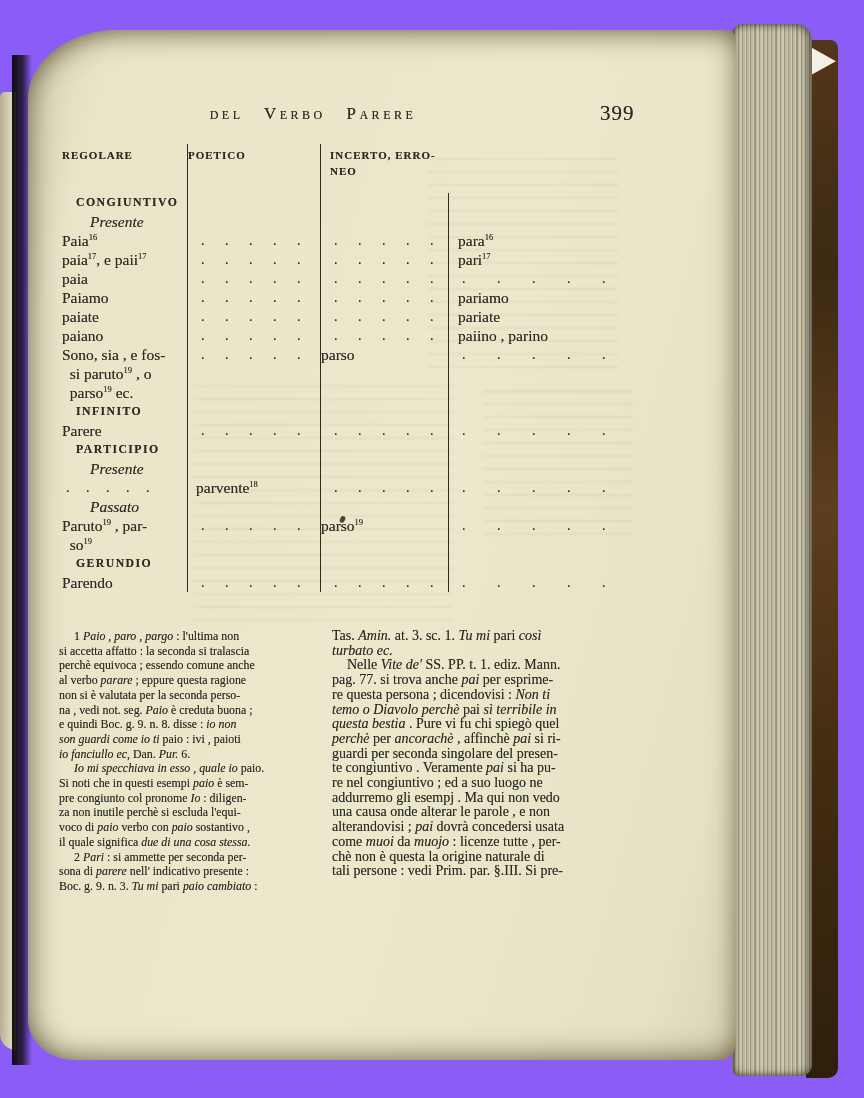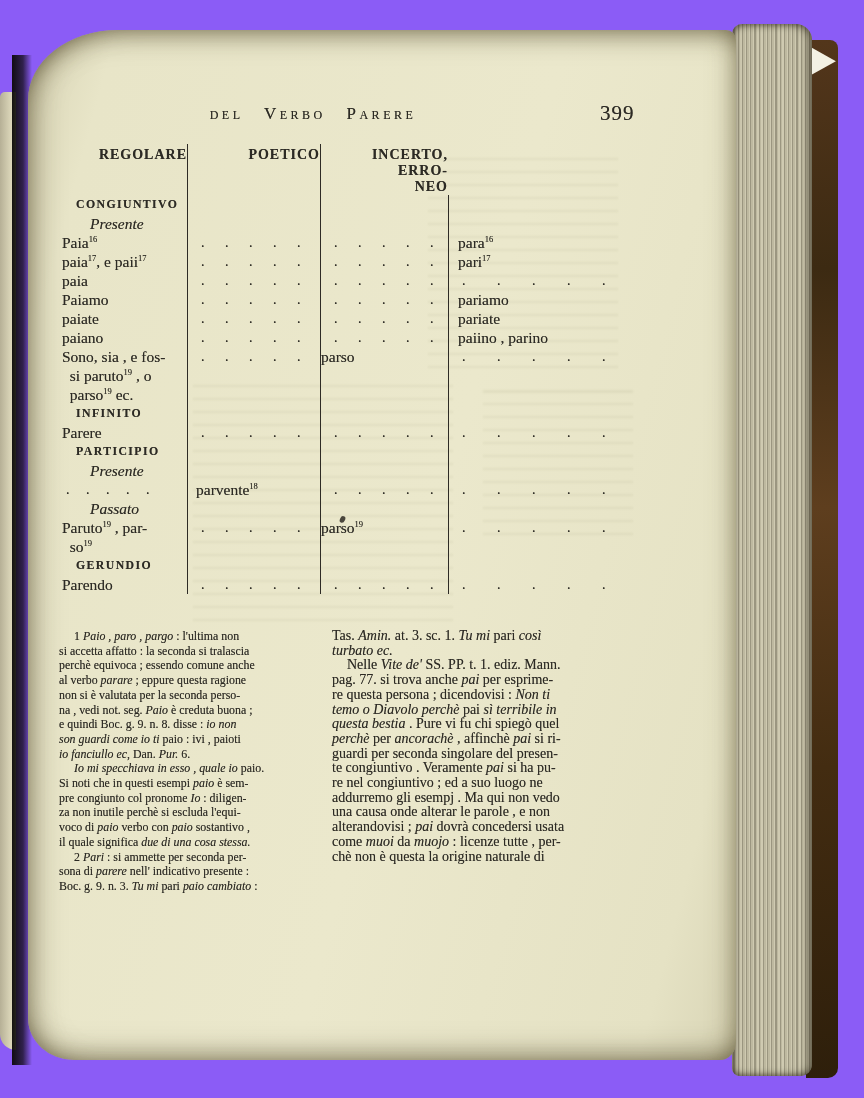--- a/index.html
+++ b/index.html
@@ -46,22 +46,22 @@
          color:#2c2a24;text-shadow:0 0 .5px rgba(44,42,36,.6);}
   .page-num{position:absolute;left:572px;top:71px;font-size:21px;letter-spacing:1px;
          text-shadow:0 0 .5px rgba(44,42,36,.6);}
 
   
   .gtable{position:absolute;left:34px;top:114px;width:566px;z-index:1;
           text-shadow:0 0 .4px rgba(44,42,36,.55);}
   .trow,.thead{display:grid;grid-template-columns:125px 133px 128px 180px;}
   .tcell{line-height:19px;font-size:15.5px;}
   .rl{border-left:1.7px solid #2e2b25;}
-  .thead .tcell{min-height:46px;font-size:14px;font-weight:bold;letter-spacing:1px;
-          text-align:right;padding-top:3px;line-height:16px;}
+  .thead .tcell{min-height:46px;font-size:11px;font-weight:bold;letter-spacing:1px;
+          text-align:left;padding-top:3px;line-height:16px;}
   .thead .c4{white-space:pre-line;}
   .tcell.section{font-size:11.8px;letter-spacing:1.4px;padding-left:14px;font-weight:bold;}
   .tcell.subhead{font-style:italic;padding-left:28px;font-size:15.5px;}
   .tcell.c2{padding-left:8px;}
   .tcell.c3{padding-left:0;}
   .tcell.c4{padding-left:9px;}
   .c-dots{font-size:14px;word-spacing:17px;padding-left:13px !important;letter-spacing:0;}
   .c-dots.wide{word-spacing:28px;}
   .c-dots.small{word-spacing:13px;padding-left:4px !important;}
   sup{font-size:.55em;line-height:0;vertical-align:super;letter-spacing:0;}
@@ -242,15 +242,16 @@
         <div class="fline"><i>questa bestia</i> . Pure vi fu chi spiegò quel</div>
         <div class="fline"><i>perchè</i> per <i>ancorachè</i> , affinchè <i>pai</i> si ri-</div>
         <div class="fline">guardi per seconda singolare del presen-</div>
         <div class="fline">te congiuntivo . Veramente <i>pai</i> si ha pu-</div>
         <div class="fline">re nel congiuntivo ; ed a suo luogo ne</div>
         <div class="fline">addurremo gli esempj . Ma qui non vedo</div>
         <div class="fline">una causa onde alterar le parole , e non</div>
         <div class="fline">alterandovisi ; <i>pai</i> dovrà concedersi usata</div>
         <div class="fline">come <i>muoi</i> da <i>muojo</i> : licenze tutte , per-</div>
         <div class="fline">chè non è questa la origine naturale di</div>
+        <div class="fline">tali persone : vedi Prim. par. §.III. Si pre-</div>
       </div>
   </div>
 </div>
 
 </body></html>

